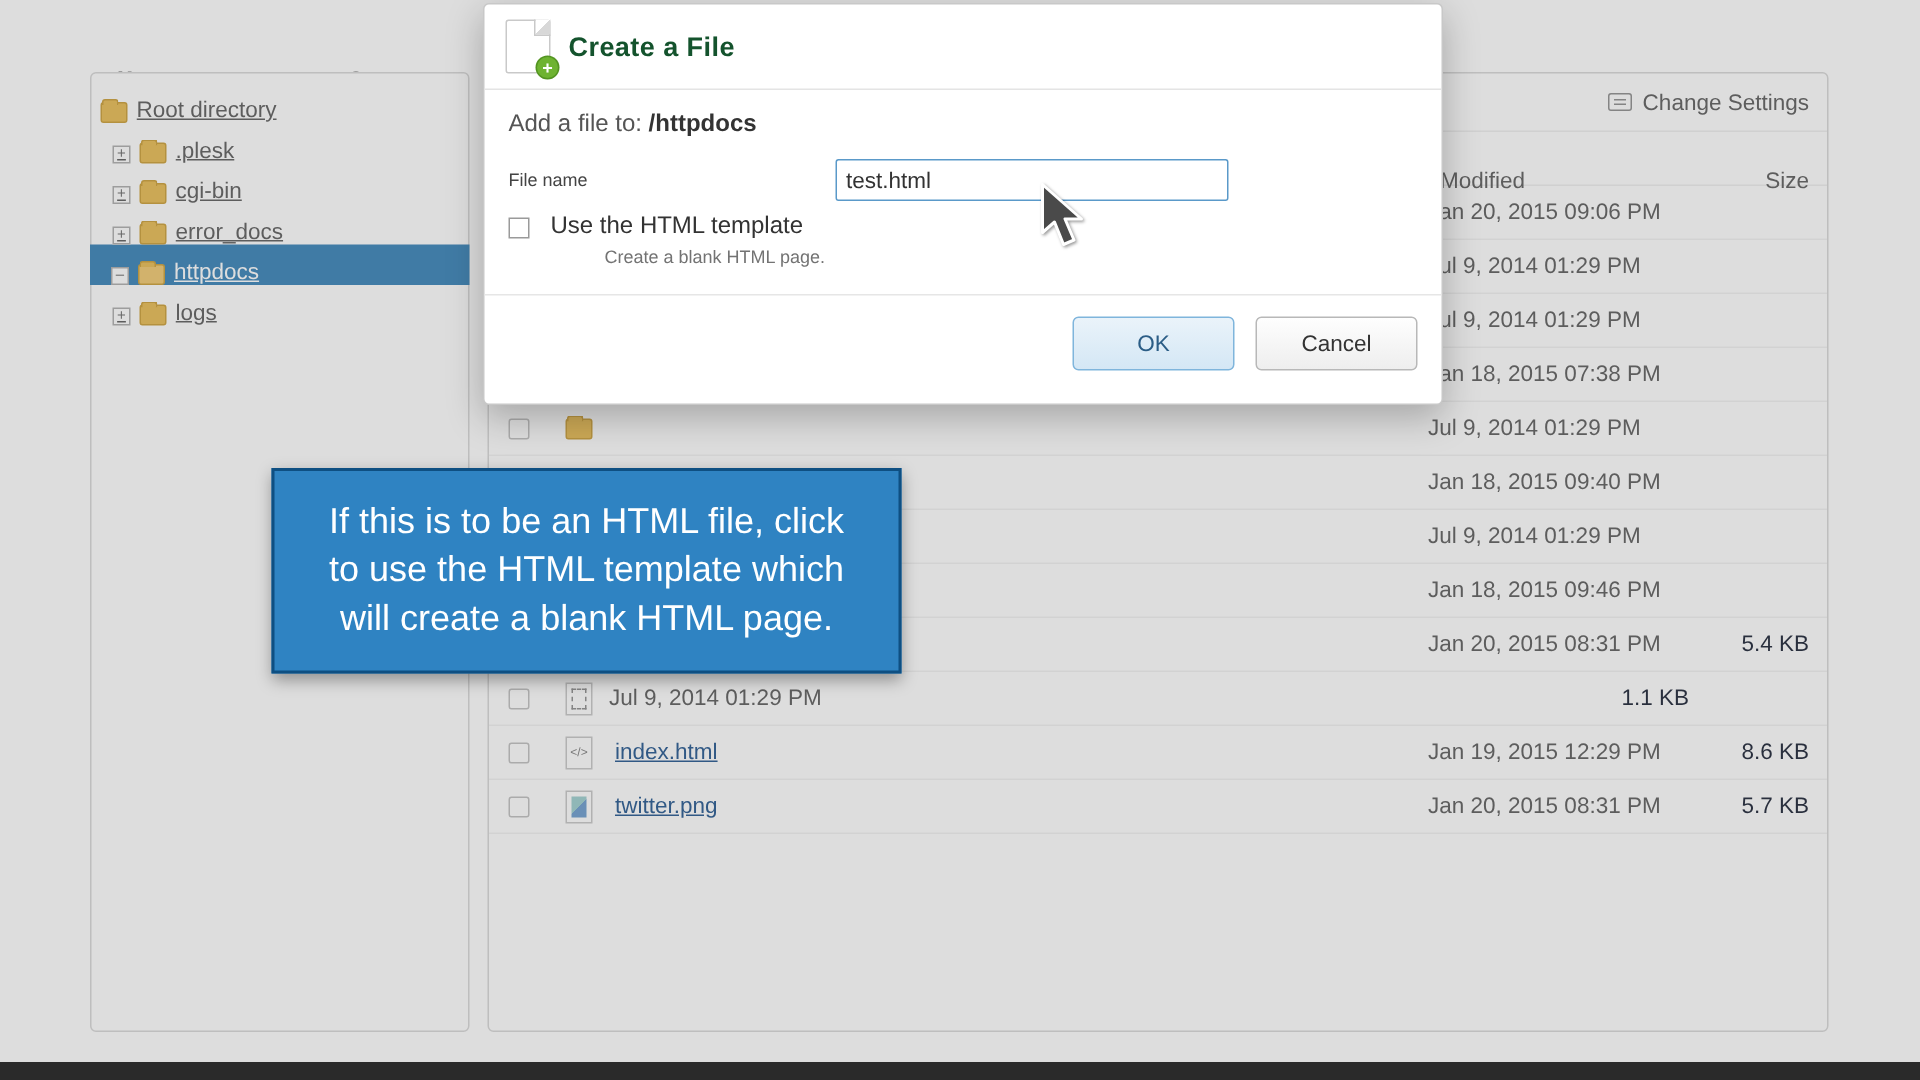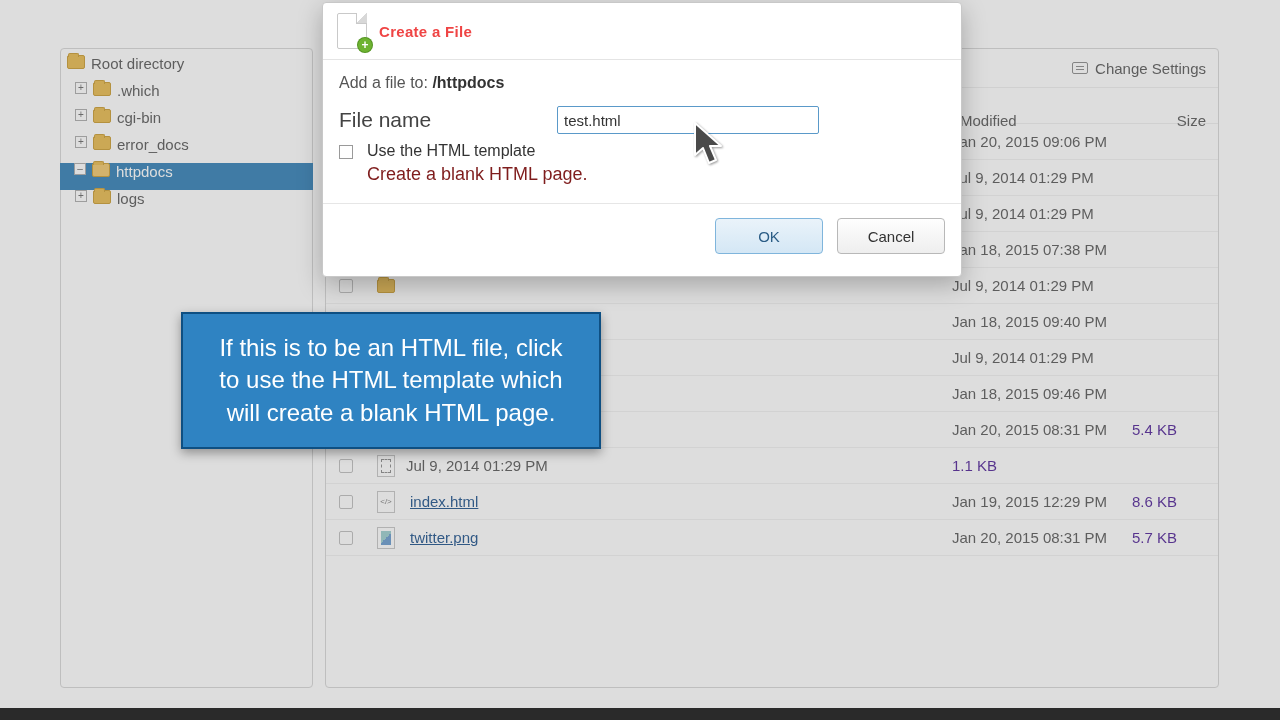--- a/index.html
+++ b/index.html
@@ -15,22 +15,22 @@
   .header-title {
     position: absolute; left: 60px; top: 3px; font-size: 28px; font-weight: 300; color: #555; margin-top: 40px;
   }
   .header-title .domain { color: #999; }
   .left-panel {
     position: absolute; left: 60px; top: 48px; width: 253px; height: 640px;
     border: 1px solid #d6d6d6; border-radius: 4px; background: #fff;
   }
   .tree { padding: 6px 0; }
   .tree-row {
-    display: flex; align-items: flex-start; gap: 6px; height: 27px; padding: 0 6px;
-    color: #555; font-size: 15px;
+    display: flex; align-items: flex-end; gap: 6px; height: 27px; padding: 0 6px;
+    color: #555; font-size: 15px; text-decoration: underline;
   }
   .tree-row.selected { background: #2e7db5; color: #fff; margin: 0 -1px; }
   .tree-toggle {
     width: 12px; height: 12px; border: 1px solid #aaa; display: inline-flex; align-items: center; justify-content: center;
     font-size: 10px; line-height: 10px; color: #666; background: #fff;
   }
   .tree-row.selected .tree-toggle { color:#666; background:#fff; border-color:#aaa;}
   .folder-icon {
     width: 18px; height: 14px; background: #e7b84a; border: 1px solid #c99a2d; border-radius: 2px;
     position: relative;
@@ -77,21 +77,21 @@
   .ficon {
     width: 18px; height: 22px; border:1px solid #c5c5c5; background:#fff; justify-self:center; position:relative;
   }
   .ficon.folder { background:#e7b84a; border-color:#c99a2d; height:14px; border-radius:2px; }
   .ficon.folder::before { content:""; position:absolute; top:-3px; left:0; width:9px; height:3px; background:#e7b84a; border:1px solid #c99a2d; border-bottom:none; border-radius:2px 2px 0 0; }
   .ficon.png::after { content:""; position:absolute; inset:3px; background:linear-gradient(135deg,#9cc 0 50%, #69c 50% 100%); }
   .ficon.ico::after { content:""; position:absolute; inset:3px; border:1px dashed #888; }
   .ficon.html::after { content:"</>"; position:absolute; inset:0; display:flex; align-items:center; justify-content:center; font-size:8px; color:#777; }
   .fname { color:#1a4f8a; text-decoration: underline; padding-left:4px;}
   .modified { color:#555; }
-  .size { color:#4c1d95; text-align:left; padding-right:6px; }
+  .size { color:#0f172a; text-align:right; padding-right:6px; }
 
   
   .dialog {
     position: absolute; left: 322px; top: 2px; width: 640px; z-index: 30;
     background: #fff; border:1px solid #c8c8c8; border-radius:4px;
     box-shadow: 0 8px 24px rgba(0,0,0,0.25);
   }
   .dialog-header {
     display:flex; align-items:center; gap:12px; padding:10px 16px 10px 14px;
     border-bottom:1px solid #e4e4e4;
@@ -102,34 +102,34 @@
   .dlg-icon::before{
     content:""; position:absolute; right:-1px; top:-1px; width:10px; height:10px;
     background:linear-gradient(135deg, #fff 0 49%, #d8d8d8 50% 100%);
     border-left:1px solid #c9c9c9; border-bottom:1px solid #c9c9c9;
   }
   .dlg-plus{
     position:absolute; right:-6px; bottom:-4px; width:14px; height:14px; border-radius:50%;
     background:#6eb331; color:#fff; display:flex; align-items:center; justify-content:center; font-size:12px; font-weight:bold;
     box-shadow:0 0 0 1px #539421;
   }
-  .dlg-title { font-size:15px; color:#ef4444; font-weight:600; letter-spacing:0.3px;}
+  .dlg-title { font-size:18px; color:#14532d; font-weight:600; letter-spacing:0.3px;}
   .dialog-body { padding: 14px 16px 6px 16px; }
   .subtext { color:#555; font-size:16px; margin-bottom:14px; }
   .subtext .strong { font-weight:700; color:#333; }
   .form-row { display:flex; align-items:center; gap:18px; margin-bottom:8px; }
-  .form-label { width: 200px; color:#444; font-size:21px; }
+  .form-label { width: 200px; color:#444; font-size:12px; }
   .text-input {
     flex:0 0 262px; height:28px; border:1px solid #5a99c9; border-radius:2px; padding:3px 6px;
     font-size:15px; color:#333; background:#fff; outline:none;
   }
   .chk-row { display:flex; align-items:flex-start; gap:14px; margin-top:8px; }
   .chk-box { width:14px; height:14px; border:1px solid #9a9a9a; background:#fff; margin-top:3px;}
   .chk-text .opt-label { color:#333; font-size:16px; }
-  .chk-text .opt-desc { color:#7f1d1d; font-size:18px; margin-top:4px; }
+  .chk-text .opt-desc { color:#737373; font-size:12px; margin-top:4px;margin-left:36px; }
   .dialog-sep { border-top:1px solid #e6e6e6; margin:18px -16px 0 -16px; }
   .dialog-footer { display:flex; justify-content:flex-end; gap:14px; padding:14px 0 16px 0; }
   .btn {
     min-width:108px; height:36px; border:1px solid #b8b8b8; border-radius:4px; background:linear-gradient(#fefefe,#eeeeee);
     color:#333; font-size:15px; display:inline-flex; align-items:center; justify-content:center; cursor:pointer;
   }
   .btn.primary { border-color:#7fb5dc; background:linear-gradient(#eaf3fa,#d4e7f5); color:#2b5d86; }
 
   
   .cursor {
@@ -160,21 +160,21 @@
 
   <div class="left-panel">
     <div class="tree" id="tree">
         <div class="tree-row">
           <span class="folder-icon"></span>
           <span class="tree-label">Root directory</span>
         </div>
         <div class="tree-row indent">
           <span class="tree-toggle">+</span>
           <span class="folder-icon"></span>
-          <span class="tree-label">.which</span>
+          <span class="tree-label">.plesk</span>
         </div>
         <div class="tree-row indent">
           <span class="tree-toggle">+</span>
           <span class="folder-icon"></span>
           <span class="tree-label">cgi-bin</span>
         </div>
         <div class="tree-row indent">
           <span class="tree-toggle">+</span>
           <span class="folder-icon"></span>
           <span class="tree-label">error_docs</span>

